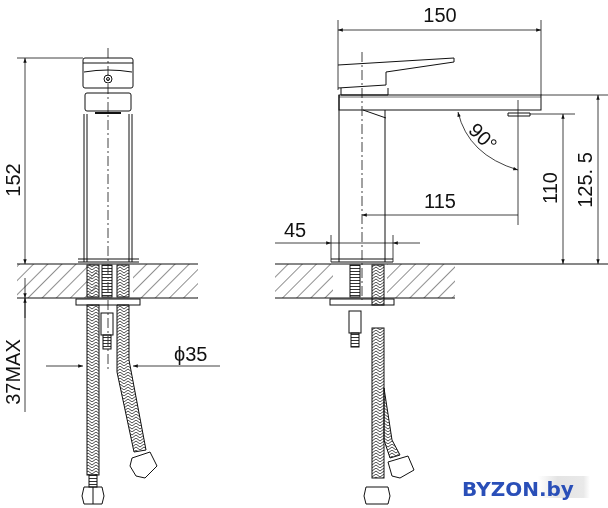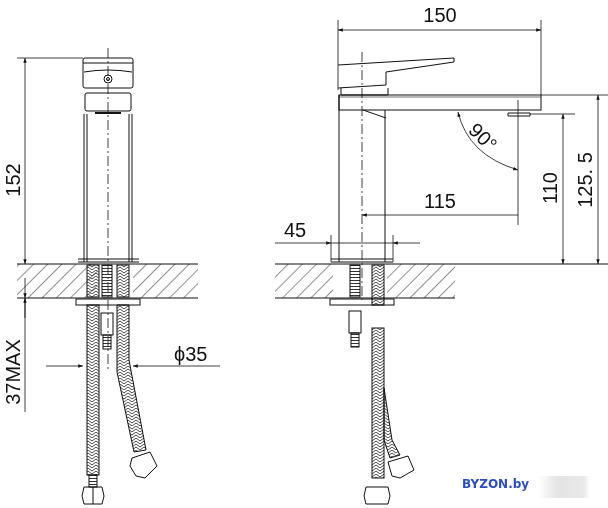--- a/index.html
+++ b/index.html
@@ -1,20 +1,20 @@
 <!DOCTYPE html>
 <html><head>
 <meta charset="utf-8">
 <style>
   html, body { margin:0; padding:0; background:#ffffff; }
   body { width:608px; height:508px; position:relative; overflow:hidden; font-family:"Liberation Sans", sans-serif; }
   svg { position:absolute; left:0; top:0; }
   .dim { font-family:"Liberation Sans", sans-serif; font-size:20px; fill:#111; }
   .wm { position:absolute; left:460px; top:476px; width:130px; height:22px; background:linear-gradient(90deg,#ffffff 0%,#ffffff 60%,#e4e4e4 75%,#e9e9e9 95%,#ffffff 100%); }
-  .wm span { position:absolute; left:2px; top:1px; font-family:"DejaVu Sans", sans-serif; font-weight:bold; font-size:12px; color:#2a4fb8; letter-spacing:0px; }
+  .wm span { position:absolute; left:2px; top:1px; font-family:"DejaVu Sans", sans-serif; font-weight:bold; font-size:20px; color:#2a4fb8; letter-spacing:0px; }
 </style>
 </head>
 <body>
 
 <svg width="608" height="508" viewBox="0 0 608 508">
   <defs>
     <pattern id="hatch" patternUnits="userSpaceOnUse" width="10" height="10" patternTransform="rotate(45)">
       <line x1="0" y1="0" x2="0" y2="10" stroke="#222" stroke-width="1"></line>
     </pattern>
     <pattern id="braid" patternUnits="userSpaceOnUse" width="8" height="6">

